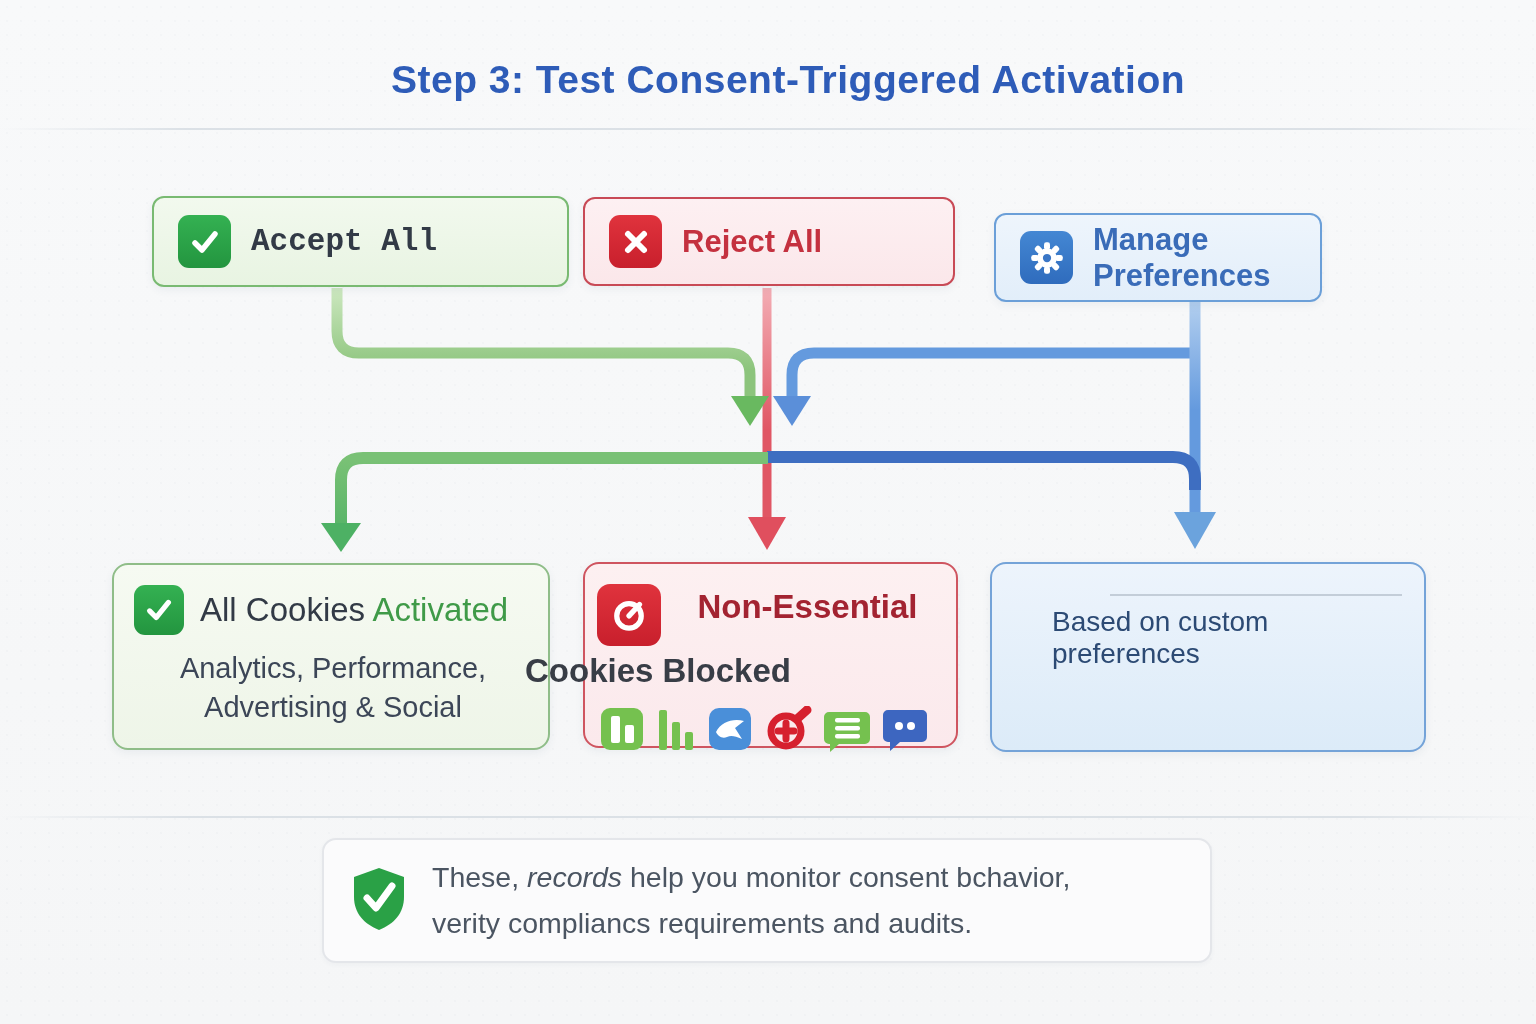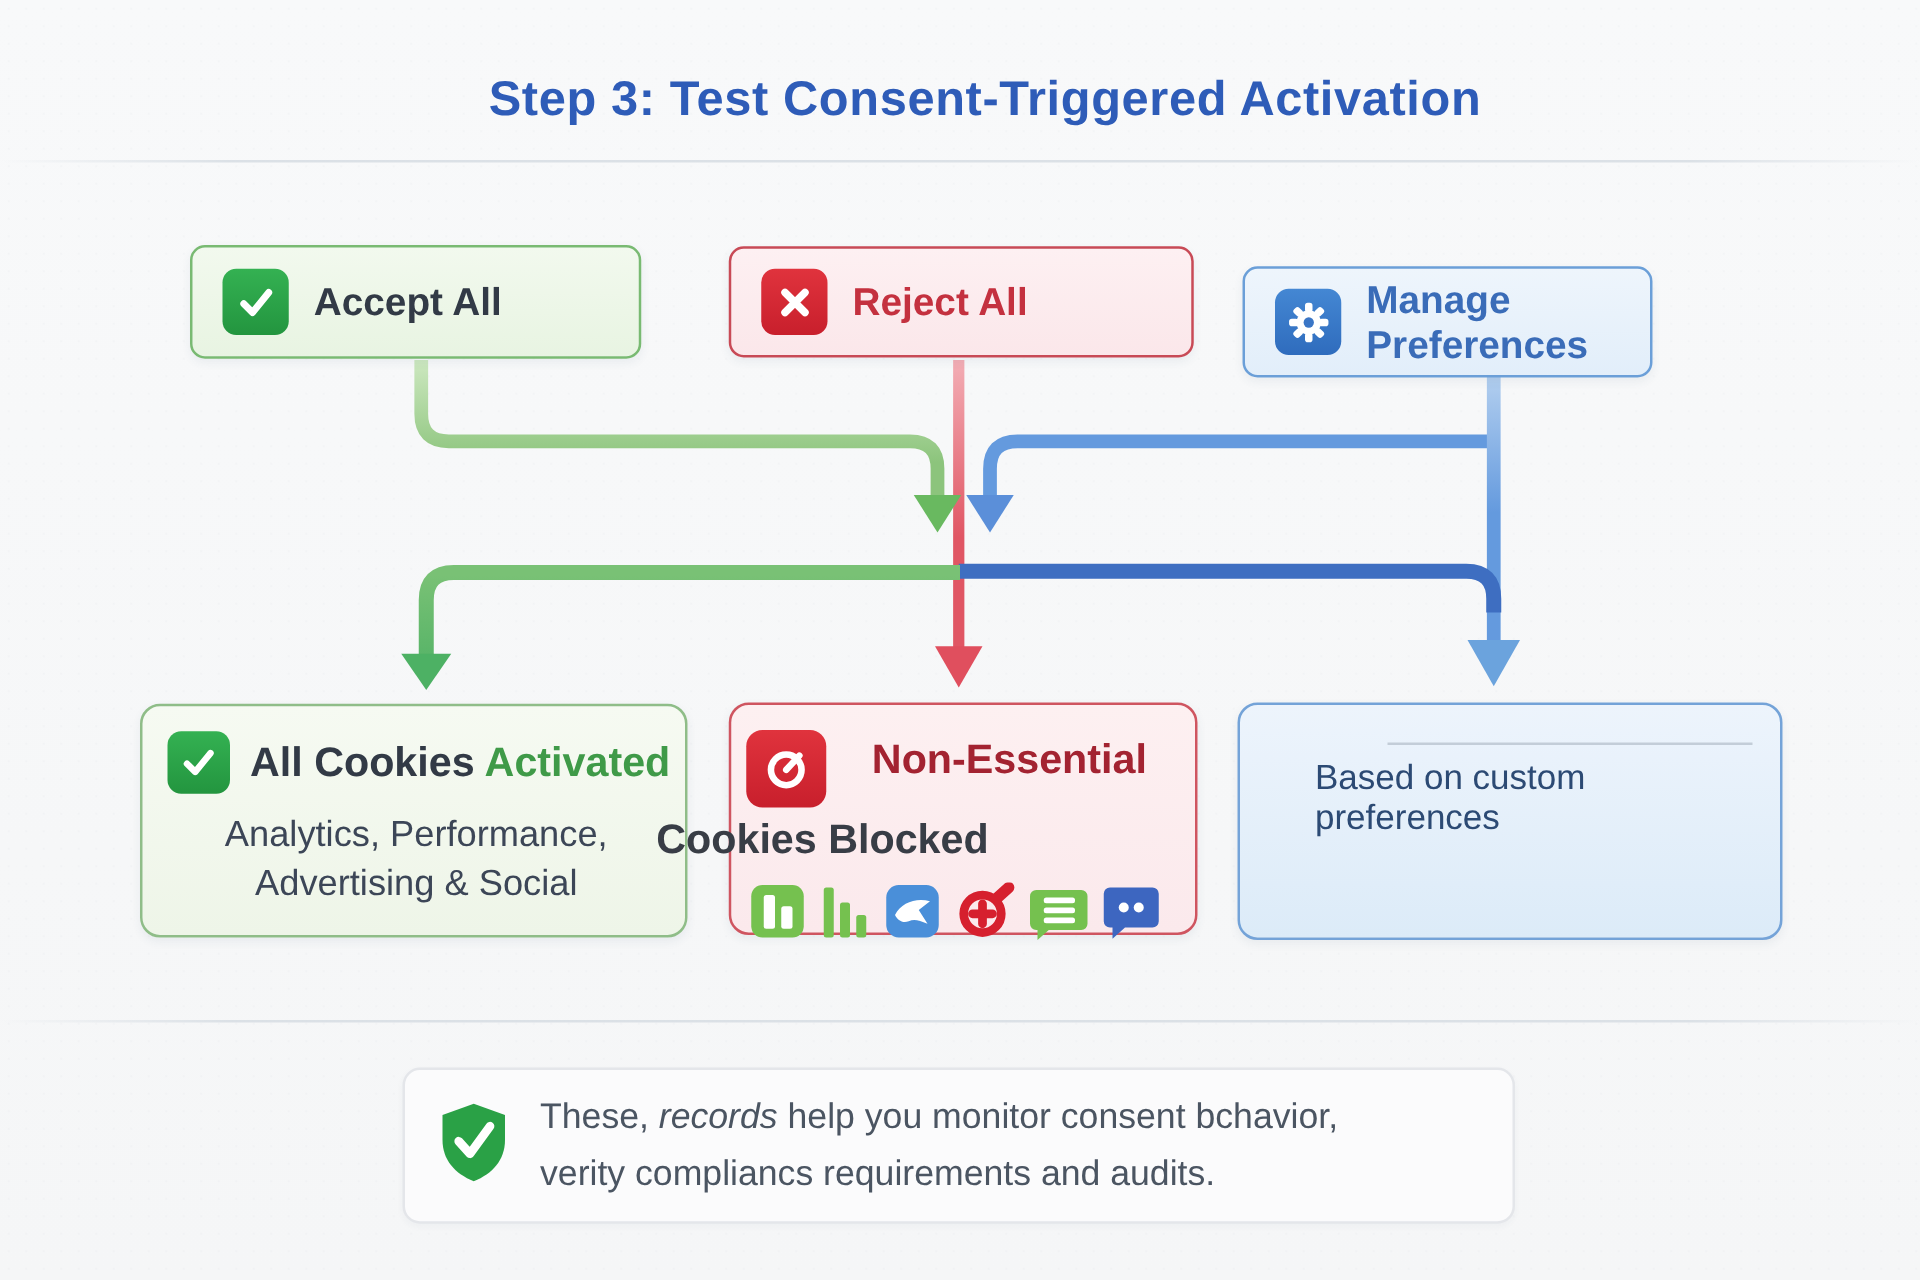--- a/index.html
+++ b/index.html
@@ -16,43 +16,43 @@
   .rule { position:absolute; left:0; width:1536px; height:2px;
     background:linear-gradient(90deg, rgba(222,227,232,0), rgba(216,222,228,.9) 12%, rgba(216,222,228,.9) 88%, rgba(222,227,232,0)); }
   .rule.top { top:128px; }
   .rule.mid { top:816px; }
 
   .node { position:absolute; border-radius:12px; box-shadow:0 3px 8px rgba(60,80,110,.07); }
 
   
   .consent { display:flex; align-items:center; gap:20px; padding:0 24px; }
   .consent .label { font-size:31px; font-weight:bold; }
-  .accept  { left:152px; top:196px; width:361px; height:91px;
-    background:linear-gradient(180deg,#f2f9ee,#e8f4e2); border:2px solid #79ba72; }
+  .accept  { left:152px; top:196px; width:417px; height:91px;
+    background:linear-gradient(180deg,#f2f9ee,#e8f4e2); border:2px solid #79ba72;font-family:Liberation Mono, monospace; }
   .accept .label { color:#323a46; }
   .reject  { left:583px; top:197px; width:372px; height:89px;
     background:linear-gradient(180deg,#fdf0f2,#fbe7ea); border:2px solid #c84a56; }
   .reject .label { color:#c4313f; }
   .manage  { left:994px; top:197px; width:328px; height:89px;
     background:linear-gradient(180deg,#eef5fc,#e2eefa); border:2px solid #6b9fd8;margin-top:16px; }
   .manage .label { color:#3a6cb8; }
 
   .sq-icon { width:53px; height:53px; border-radius:11px; flex:0 0 auto;
     display:flex; align-items:center; justify-content:center; }
   .sq-green { background:linear-gradient(180deg,#34b152,#23953f); }
   .sq-red   { background:linear-gradient(180deg,#e0333d,#c81f2c); }
   .sq-blue  { background:linear-gradient(180deg,#4487d3,#2f6cbd); }
 
   
   .outcome-left { left:112px; top:563px; width:438px; height:187px;
     background:linear-gradient(180deg,#f6faf2,#eef5e8); border:2px solid #8fbd88; border-radius:16px;
     padding:20px 16px 0 20px; }
   .ol-head { display:flex; align-items:center; gap:16px; }
   .ol-head .icon-wrap { width:50px; height:50px; }
-  .ol-title { font-size:33px; font-weight:bold; color:#323a46; white-space:nowrap; }
+  .ol-title { font-size:33px; font-weight:normal; color:#323a46; white-space:nowrap; }
   .ol-title .green { color:#3f9a48; }
   .ol-sub { margin-top:14px; text-align:center; font-size:29px; color:#3c4657; line-height:1.35; }
 
   .outcome-mid { left:583px; top:562px; width:375px; height:186px;
     background:linear-gradient(180deg,#fdf0f1,#fbe9ec); border:2px solid #cf5560; border-radius:16px;
     padding:20px 18px 0 12px; }
   .om-head { display:flex; align-items:flex-start; gap:16px; }
   .om-icon { width:64px; height:62px; border-radius:13px; flex:0 0 auto;
     background:linear-gradient(180deg,#e0333d,#c81f2c); display:flex; align-items:center; justify-content:center; }
   .om-text { flex:1; text-align:center; }
@@ -66,21 +66,21 @@
   .or-head { display:flex; align-items:flex-start; gap:18px; }
   .or-icon { width:54px; height:54px; border-radius:11px; flex:0 0 auto; margin-top:4px;
     background:linear-gradient(180deg,#4a8cd6,#3a74c4); display:flex; align-items:center; justify-content:center; }
   .or-title { flex:1; text-align:center; font-size:33px; font-weight:bold; color:#2d62b5; line-height:1.25; }
   .or-divider { margin:10px 4px 10px 94px; height:2px; background:#c3cdd8; }
   .or-sub { text-align:left; font-size:28px; color:#2c4a74; margin-left:36px; }
 
   
   .footnote { left:322px; top:838px; width:890px; height:125px;
     background:#fbfbfc; border:2px solid #e4e6ea; border-radius:14px;
-    display:flex; align-items:center; gap:24px; padding:0 26px; box-shadow:0 2px 5px rgba(60,80,110,.04);margin-top:16px; }
+    display:flex; align-items:center; gap:24px; padding:0 26px; box-shadow:0 2px 5px rgba(60,80,110,.04); }
   .fn-text { font-size:28.5px; color:#4b5562; line-height:1.6; }
   .fn-text .it { font-style:italic; }
 
   .arrows { position:absolute; left:0; top:0; width:1536px; height:1024px; pointer-events:none; }
 </style>
 </head>
 <body>
 
 <div class="canvas">
 

